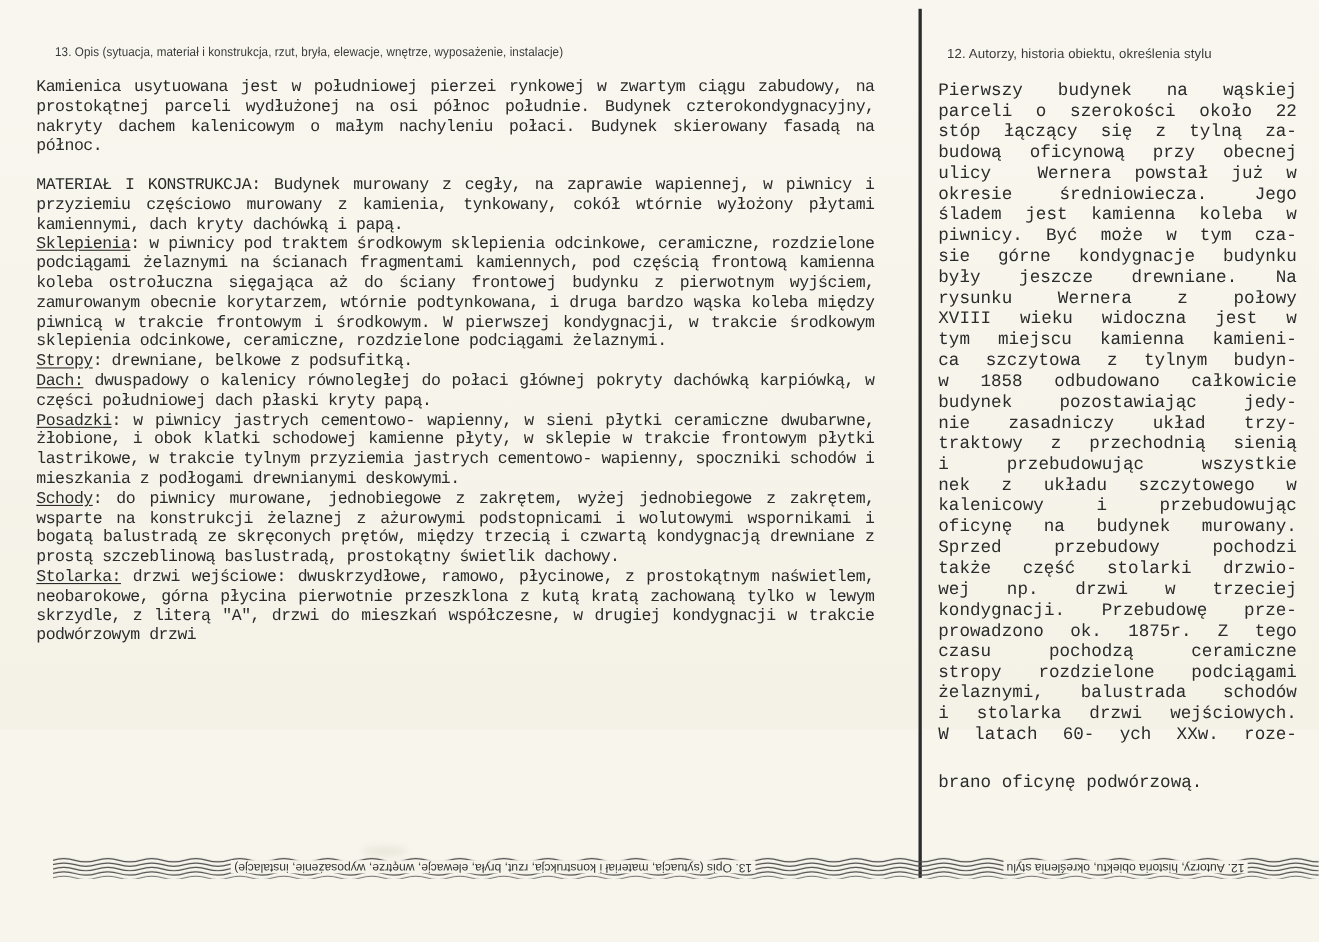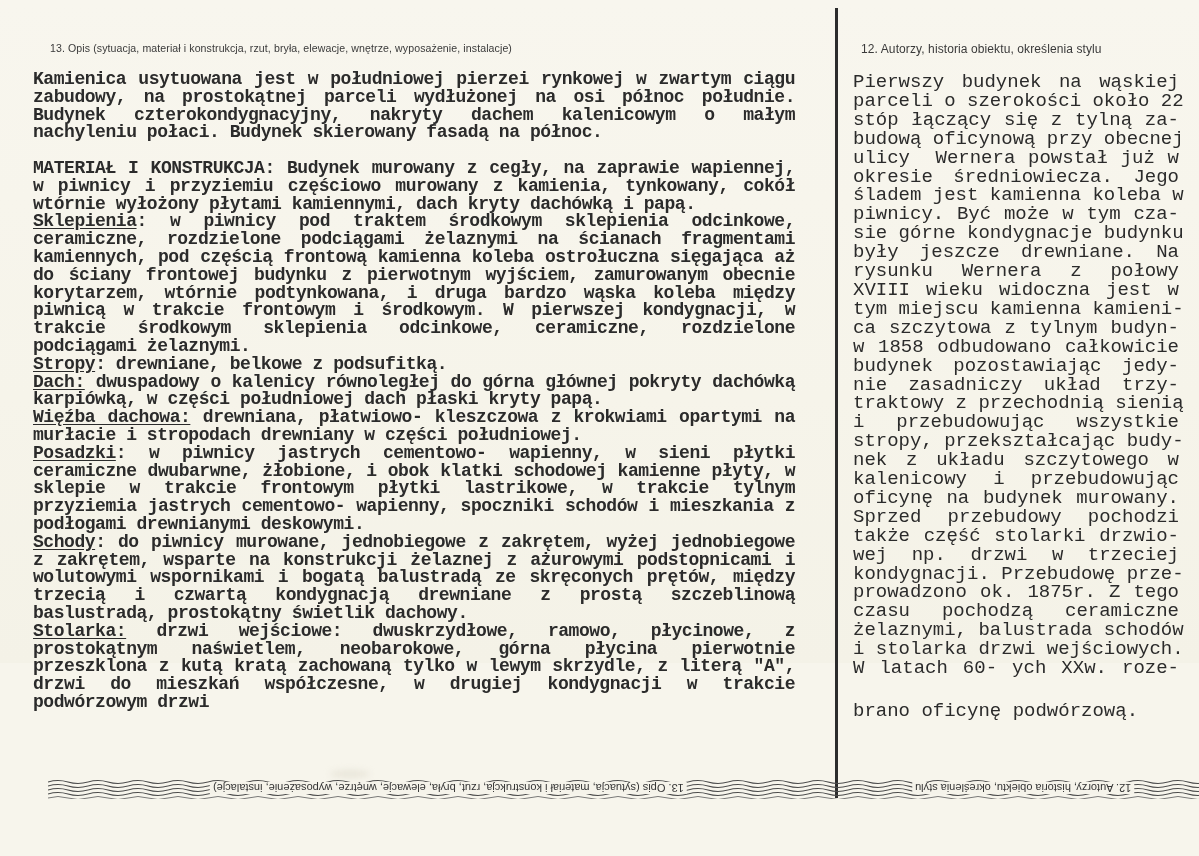--- a/index.html
+++ b/index.html
@@ -39,46 +39,45 @@
       width: 3px;
       height: 790px;
       background: #2c2c2c;
     }
 
     .left-body {
       position: absolute;
       left: 33px;
       top: 71px;
       width: 762px;
-      font-size: 18px;
+      font-size: 15px;
       line-height: 17.8px;
       letter-spacing: -0.45px;
       color: #2b2b2b;
-      font-weight: bold;
     }
     .left-body p {
       margin: 0;
       text-align: justify;
       text-align-last: left;
     }
     .left-body p.gap {
       margin-top: 17.8px;
     }
     .left-body .term {
       text-decoration: underline;
       text-underline-offset: 2px;
     }
 
     .right-body {
       position: absolute;
       left: 853px;
       top: 73px;
       width: 326px;
       font-family: "Liberation Mono", "DejaVu Sans Mono", monospace;
-      font-size: 19px;
+      font-size: 16px;
       line-height: 18.9px;
       letter-spacing: 0px;
       color: #2b2b2b;
     }
     .right-body .line {
       display: block;
       white-space: pre;
       text-align: justify;
       text-align-last: justify;
     }
@@ -131,23 +130,22 @@
 
   <div class="left-body">
     <p>Kamienica usytuowana jest w  południowej pierzei rynkowej w zwartym ciągu zabudowy, na prostokątnej parceli wydłużonej na osi północ południe. Budynek czterokondygnacyjny, nakryty dachem kalenicowym o małym nachyleniu połaci. Budynek skierowany fasadą na północ.</p>
 
     <p class="gap"><span>MATERIAŁ I KONSTRUKCJA:</span><span> Budynek murowany z cegły, na zaprawie wapiennej, w piwnicy i przyziemiu częściowo murowany z kamienia, tynkowany, cokół wtórnie wyłożony płytami kamiennymi, dach kryty dachówką i papą.</span></p>
 
     <p><span class="term">Sklepienia</span><span>: w piwnicy pod traktem środkowym sklepienia odcinkowe, ceramiczne, rozdzielone podciągami żelaznymi na ścianach fragmentami kamiennych, pod częścią frontową kamienna koleba ostrołuczna sięgająca aż do ściany frontowej budynku z pierwotnym wyjściem, zamurowanym obecnie korytarzem, wtórnie podtynkowana, i druga bardzo wąska koleba  między piwnicą w trakcie frontowym i środkowym. W pierwszej kondygnacji, w trakcie środkowym sklepienia odcinkowe, ceramiczne, rozdzielone podciągami żelaznymi.</span></p>
 
     <p><span class="term">Stropy</span><span>: drewniane, belkowe z podsufitką.</span></p>
 
-    <p><span class="term">Dach:</span><span> dwuspadowy o kalenicy równoległej do górna głównej pokryty dachówką karpiówką, w części południowej dach płaski kryty papą.</span></p>
-
-    <p><span class="term">Więźba dachowa:</span><span> drewniana, płatwiowo- kleszczowa z krokwiami opartymi na murłacie i stropodach drewniany w części południowej.</span></p>
+    <p><span class="term">Dach:</span><span> dwuspadowy o kalenicy równoległej do połaci głównej pokryty dachówką karpiówką, w części południowej dach płaski kryty papą.</span></p>
+
 
     <p><span class="term">Posadzki</span><span>: w piwnicy jastrych cementowo- wapienny, w sieni płytki ceramiczne dwubarwne, żłobione, i obok klatki schodowej kamienne płyty,  w sklepie w trakcie frontowym płytki lastrikowe, w trakcie tylnym przyziemia jastrych cementowo- wapienny, spoczniki schodów i mieszkania z podłogami drewnianymi deskowymi.</span></p>
 
     <p><span class="term">Schody</span><span>: do piwnicy murowane, jednobiegowe z zakrętem, wyżej jednobiegowe z zakrętem, wsparte na konstrukcji żelaznej z ażurowymi podstopnicami i wolutowymi wspornikami i bogatą balustradą ze skręconych prętów, między trzecią i czwartą kondygnacją drewniane z prostą szczeblinową baslustradą, prostokątny świetlik dachowy.</span></p>
 
     <p><span class="term">Stolarka:</span><span> drzwi wejściowe: dwuskrzydłowe, ramowo, płycinowe, z prostokątnym naświetlem, neobarokowe, górna płycina pierwotnie przeszklona z kutą kratą zachowaną tylko w lewym skrzydle, z literą "A", drzwi do mieszkań współczesne, w drugiej kondygnacji w trakcie podwórzowym drzwi</span></p>
   </div>
 
   <div class="divider"></div>
 
@@ -166,30 +164,30 @@
     <span class="line">były jeszcze drewniane. Na</span>
     <span class="line">rysunku Wernera z połowy</span>
     <span class="line">XVIII wieku widoczna jest w</span>
     <span class="line">tym miejscu kamienna kamieni-</span>
     <span class="line">ca szczytowa z tylnym budyn-</span>
     <span class="line">w 1858 odbudowano całkowicie</span>
     <span class="line">budynek pozostawiając jedy-</span>
     <span class="line">nie zasadniczy układ trzy-</span>
     <span class="line">traktowy z przechodnią sienią</span>
     <span class="line">i przebudowując wszystkie</span>
-    <span class="line">stropy, przekształcając budy-</span>
     <span class="line">nek z układu szczytowego w</span>
     <span class="line">kalenicowy i przebudowując</span>
     <span class="line">oficynę na budynek murowany.</span>
     <span class="line">Sprzed przebudowy pochodzi</span>
     <span class="line">także część stolarki drzwio-</span>
     <span class="line">wej np. drzwi w trzeciej</span>
     <span class="line">kondygnacji. Przebudowę prze-</span>
     <span class="line">prowadzono ok. 1875r. Z tego</span>
     <span class="line">czasu pochodzą ceramiczne</span>
+    <span class="line">stropy rozdzielone podciągami</span>
     <span class="line">żelaznymi, balustrada schodów</span>
     <span class="line">i stolarka drzwi wejściowych.</span>
     <span class="line">W latach 60- ych XXw. roze-</span>
     <span class="line last">brano oficynę podwórzową.</span>
   </div>
 
   <div class="wave-strip">
     <svg width="1151" height="20" viewBox="0 0 1151 20">
       <defs>
         <pattern id="wv" x="0" y="0" width="40" height="20" patternUnits="userSpaceOnUse">

